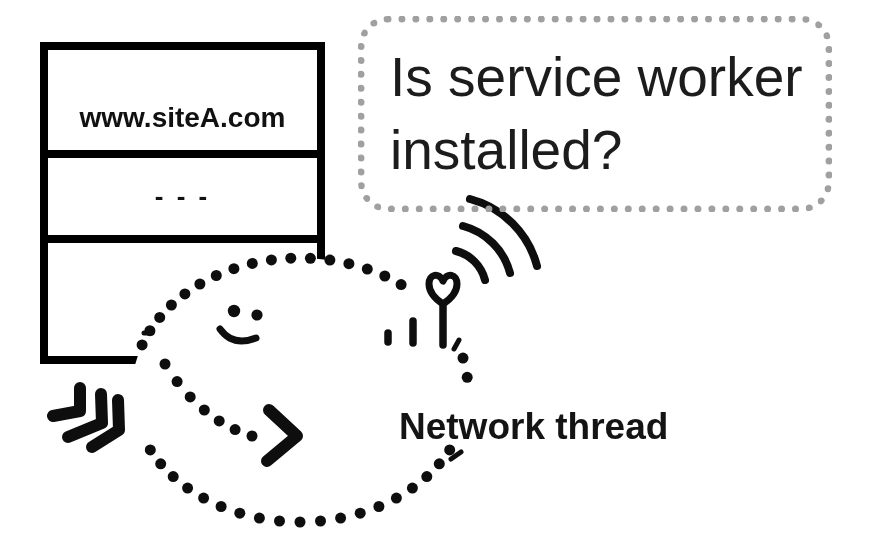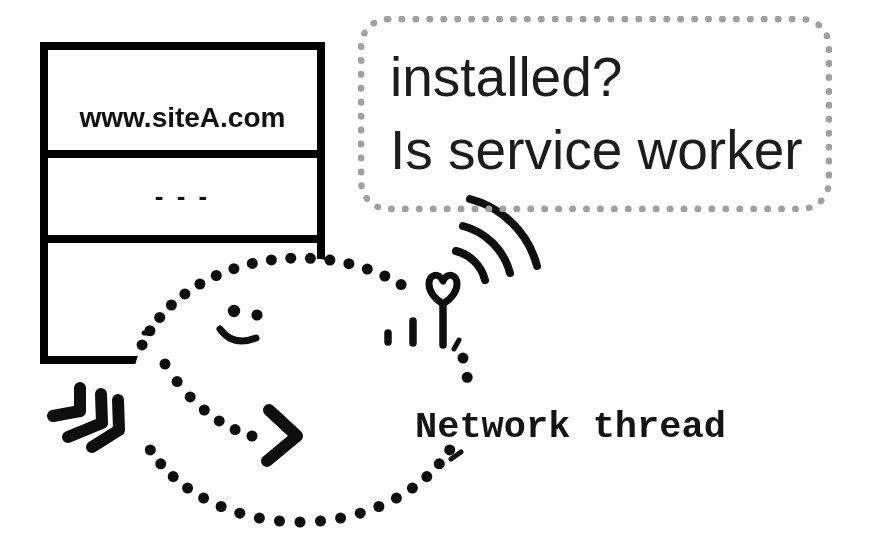--- a/index.html
+++ b/index.html
@@ -33,22 +33,22 @@
     color:var(--ink);pointer-events:none;}
 
   
   .bubble{position:absolute;left:358px;top:16px;width:474px;height:196px;
     border:7px dotted var(--bubble-border);border-radius:30px;z-index:3;
     padding:18px 8px 0 25px;background:transparent;}
   .bubble-line{font-size:55px;line-height:73px;font-weight:400;color:var(--text);
     white-space:nowrap;}
 
   
-  .thread-label{position:absolute;left:415px;top:406px;z-index:4;
-    font-size:37px;font-weight:700;color:#141414;white-space:nowrap;font-family:Liberation Mono, monospace;}
+  .thread-label{position:absolute;left:399px;top:406px;z-index:4;
+    font-size:37px;font-weight:700;color:#141414;white-space:nowrap;}
 </style>
 </head>
 <body>
 
 <div class="canvas">
 
   <div class="url-table">
     <div class="url-row r0">
       <span class="url-label">www.siteA.com</span>
     </div>
@@ -148,19 +148,19 @@
     </g>
 
     <g stroke="currentColor" stroke-width="12" fill="none" stroke-linecap="round" stroke-linejoin="round">
       <path d="M 80 388 L 80 411 L 53 416"></path>
       <path d="M 101 394 L 102 423 L 68 437"></path>
       <path d="M 118 400 L 119 430 L 92 447"></path>
     </g>
   </svg>
 
   <div class="bubble">
+    <div class="bubble-line">Is service worker</div>
     <div class="bubble-line">installed?</div>
-    <div class="bubble-line">Is service worker</div>
   </div>
 
   <div class="thread-label">Network thread</div>
 
 </div>
 
 </body></html>

